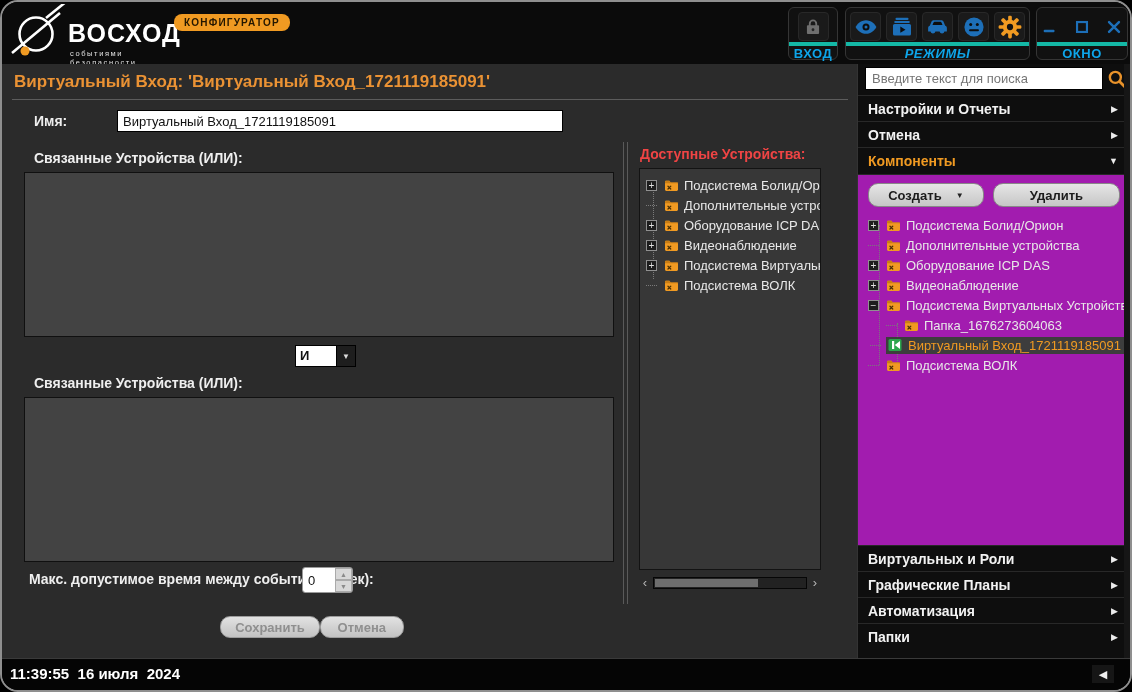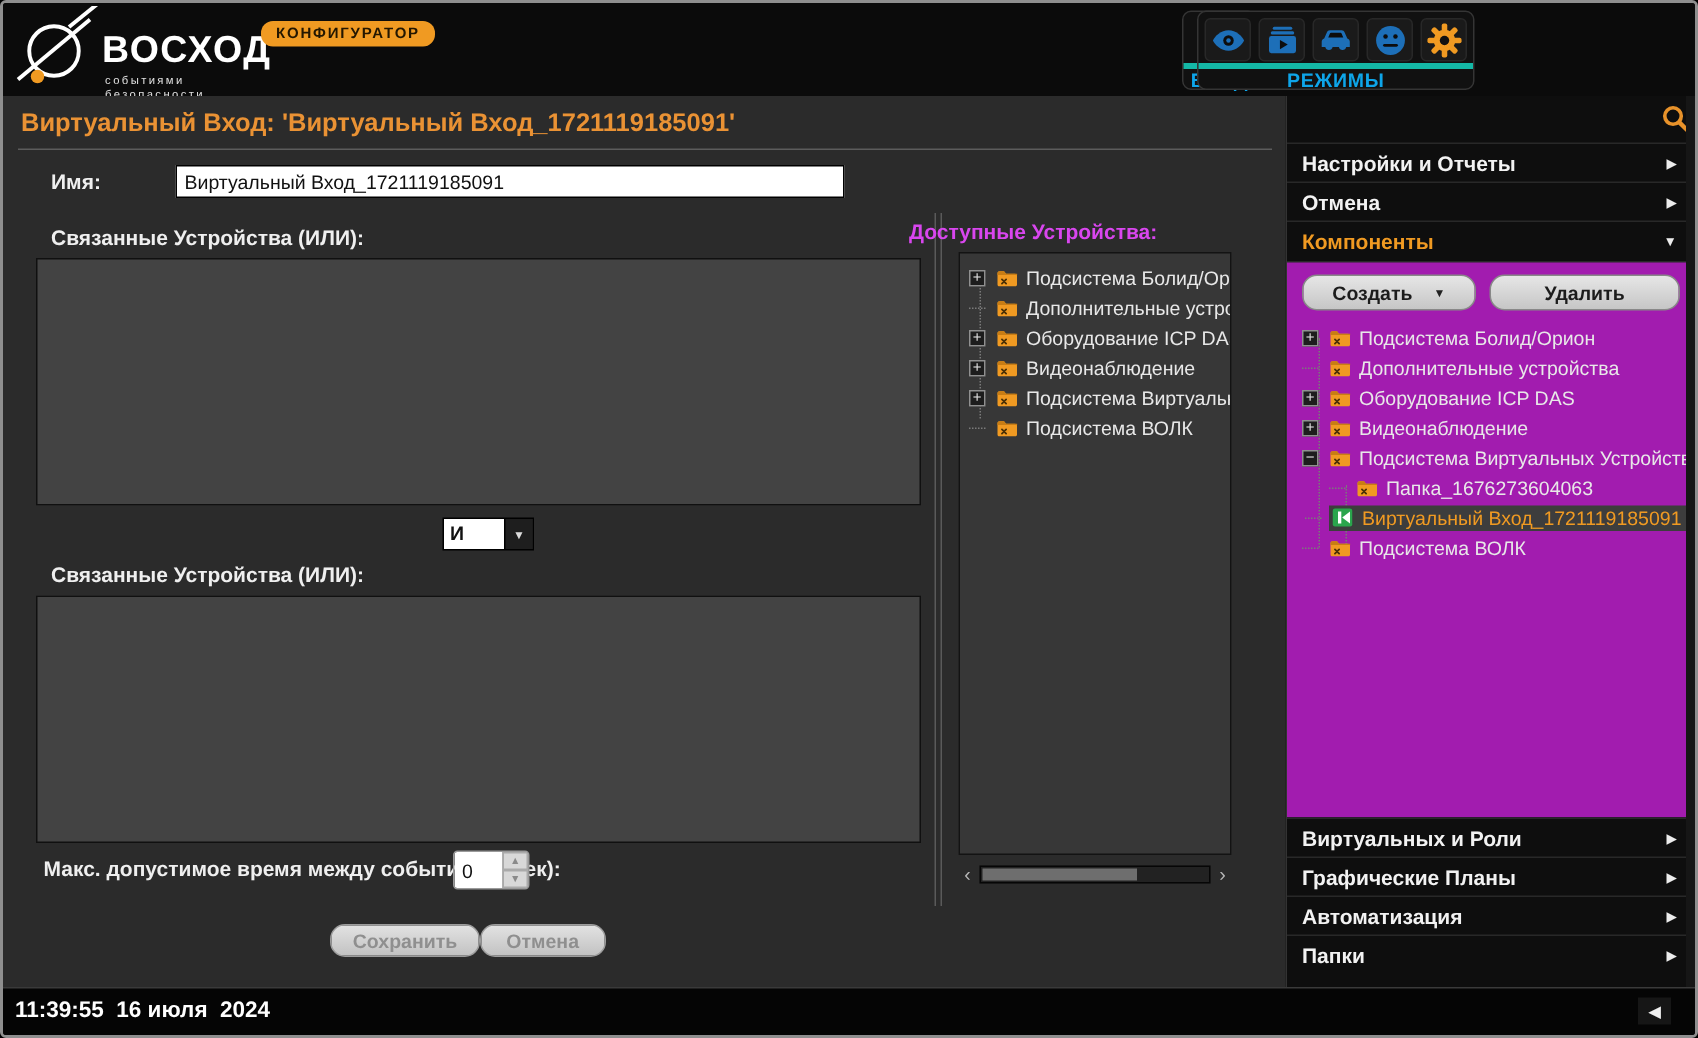--- a/index.html
+++ b/index.html
@@ -1,36 +1,36 @@
 <!DOCTYPE html>
 <html><head>
 <meta charset="utf-8">
 <style>
   * { margin:0; padding:0; box-sizing:border-box; }
   body { background:#000; font-family:"Liberation Sans", sans-serif; }
   .window { position:relative; width:1132px; height:692px; background:#0b0b0b;
-            border:2px solid #8f8f8f; border-radius:4px; overflow:hidden; }
+            border:2px solid #8f8f8f; border-radius:18px; overflow:hidden; }
 
   
   .header { position:absolute; top:0; left:0; width:1128px; height:62px; background:#0b0b0b; }
   .logo { position:absolute; left:8px; top:2px; width:170px; height:58px; }
   .logo svg { position:absolute; left:0; top:0; }
   .logo-title { position:absolute; left:58px; top:15px; color:#fff; font-size:25px; font-weight:bold; letter-spacing:1px; }
   .logo-sub { position:absolute; left:60px; top:45px; color:#e0e0e0; font-size:7.5px; letter-spacing:1.6px; }
   .badge { position:absolute; left:172px; top:12px; background:#f09a22; color:#241700;
            font-size:10px; font-weight:bold; letter-spacing:1.2px; padding:3px 10px; border-radius:8px; }
   .hgroup { position:absolute; top:5px; height:53px; border:1px solid #353535; border-radius:6px; background:#111; }
   .hgroup .tiles { display:flex; gap:5px; justify-content:center; align-items:center; height:35px; padding-top:2px; }
   .tile { width:31px; height:29px; background:#1a1a1a; border:1px solid #282828; border-radius:4px;
           display:flex; align-items:center; justify-content:center; }
   .tile-plain { width:28px; height:29px; display:flex; align-items:center; justify-content:center; }
   .glabel { position:absolute; bottom:1px; left:0; right:0; height:16px; text-align:center;
             color:#0ea5e9; font-size:13px; font-weight:bold; border-top:4px solid #14b8a6; letter-spacing:0.5px; }
   .grp-login { left:786px; width:50px; }
-  .grp-modes { left:796px; width:185px; }
+  .grp-modes { left:843px; width:185px;font-style:italic; }
   .grp-window { left:1034px; width:92px; }
 
   
   .content { position:absolute; top:62px; left:0; width:855px; height:594px; background:#2b2b2b; }
   .page-title { position:absolute; top:8px; left:12px; color:#ea9234; font-size:17px; font-weight:bold; }
   .title-rule { position:absolute; top:35px; left:10px; width:836px; height:1px; background:#5c5c5c; }
   .form-label { position:absolute; color:#efefef; font-size:14px; font-weight:bold; }
   .name-input { position:absolute; top:46px; left:115px; width:446px; height:22px; background:#fff;
                 border:1px solid #000; color:#111; font-size:13px; padding:0 5px; font-family:"Liberation Sans", sans-serif; }
   .panel { position:absolute; left:22px; width:590px; height:165px; background:#434343; border:1px solid #101010; }
@@ -44,21 +44,21 @@
   .spin-up, .spin-down { flex:1; background:#d8d8d8; color:#8a8a8a; font-size:7px; display:flex;
                          align-items:center; justify-content:center; border:1px solid #aaa; }
   .btn-row { position:absolute; top:552px; left:0; width:620px; display:flex; justify-content:center; gap:0; }
   .gbtn { min-width:84px; height:22px; background:linear-gradient(#e2e2e2,#c2c2c2); border:1px solid #9c9c9c;
           border-radius:10px; color:#8f8f8f; font-size:13px; font-weight:bold; padding:0 14px;
           font-family:"Liberation Sans", sans-serif; }
   .splitter { position:absolute; top:78px; left:621px; width:5px; height:462px;
               border-left:1px solid #5a5a5a; border-right:1px solid #5a5a5a; }
 
   
-  .devices-label { position:absolute; top:82px; left:604px; color:#d946ef; font-size:14px; font-weight:bold; }
+  .devices-label { position:absolute; top:82px; left:638px; color:#ef4444; font-size:14px; font-weight:bold; }
   .devices-tree { position:absolute; top:104px; left:637px; width:182px; height:402px; background:#373737;
                   border:1px solid #131313; overflow:hidden; padding-top:6px; }
   .hscroll { position:absolute; top:512px; left:637px; width:182px; height:14px; display:flex; align-items:center; gap:2px; }
   .sarrow { color:#b5b5b5; font-size:13px; line-height:12px; width:12px; text-align:center; }
   .strack { flex:1; height:12px; border:1px solid #060606; background:#222; position:relative; }
   .sthumb { position:absolute; left:1px; top:1px; height:8px; width:68%; background:#6e6e6e; }
 
   
   .tree-row { display:flex; align-items:center; height:20px; padding-left:6px; position:relative; white-space:nowrap; }
   .indent { display:inline-block; height:1px; }
@@ -171,20 +171,40 @@
               <rect x="10.3" y="1.5" width="3.4" height="21" rx="1.2" transform="rotate(135 12 12)"></rect>
               <circle cx="12" cy="12" r="6.6"></circle>
             </g>
             <circle cx="12" cy="12" r="2.9" fill="#111"></circle>
           </svg>
         </div>
       </div>
       <div class="glabel">РЕЖИМЫ</div>
     </div>
 
+    <div class="hgroup grp-window">
+      <div class="tiles">
+        <div class="tile-plain">
+          <svg width="18" height="18" viewBox="0 0 20 20">
+            <rect x="3" y="13" width="12" height="2.8" rx="1" fill="#1d6fb8"></rect>
+          </svg>
+        </div>
+        <div class="tile-plain">
+          <svg width="18" height="18" viewBox="0 0 20 20">
+            <rect x="4.5" y="4.5" width="11" height="11" fill="none" stroke="#1d6fb8" stroke-width="2.4"></rect>
+          </svg>
+        </div>
+        <div class="tile-plain">
+          <svg width="18" height="18" viewBox="0 0 20 20">
+            <path d="M4.5 4.5l11 11M15.5 4.5l-11 11" stroke="#1d6fb8" stroke-width="2.7" stroke-linecap="round"></path>
+          </svg>
+        </div>
+      </div>
+      <div class="glabel">ОКНО</div>
+    </div>
   </div>
 
   <div class="content">
     <div class="page-title">Виртуальный Вход: 'Виртуальный Вход_1721119185091'</div>
     <div class="title-rule"></div>
 
     <div class="form-label" style="top:49px; left:32px;">Имя:</div>
     <input class="name-input" type="text" value="Виртуальный Вход_1721119185091" style="">
 
     <div class="form-label" style="top:86px; left:32px;">Связанные Устройства (ИЛИ):</div>
@@ -299,20 +319,21 @@
     <div class="hscroll">
       <span class="sarrow">‹</span>
       <span class="strack">
           <span class="sthumb"></span>
         </span>
       <span class="sarrow">›</span>
     </div>
   </div>
 
   <div class="sidebar">
+    <input class="search-input" type="text" placeholder="Введите текст для поиска" style="">
     <svg class="search-icon" viewBox="0 0 20 20">
       <circle cx="8.5" cy="8.5" r="5" fill="none" stroke="#e8922a" stroke-width="2.2"></circle>
       <path d="M12.5 12.5l4.8 4.8" stroke="#e8922a" stroke-width="2.6" stroke-linecap="round"></path>
     </svg>
 
     <div class="acc-top" id="sections-top">
         <div class="acc-row">
           <span class="acc-label">Настройки и Отчеты</span>
           <span class="acc-arrow">▶</span>
         </div>

